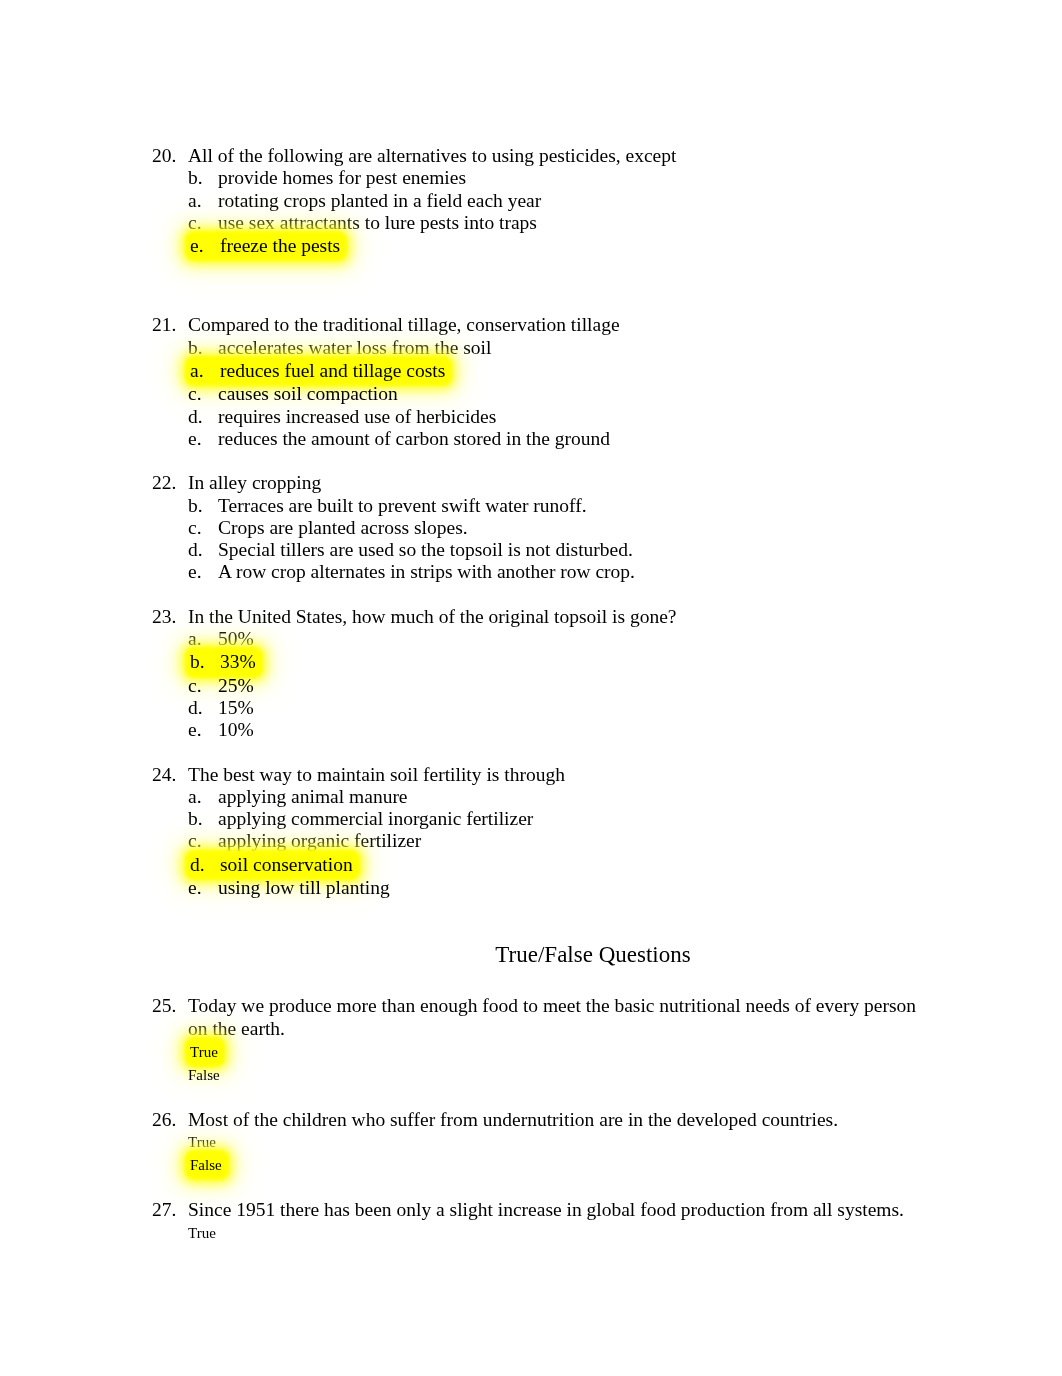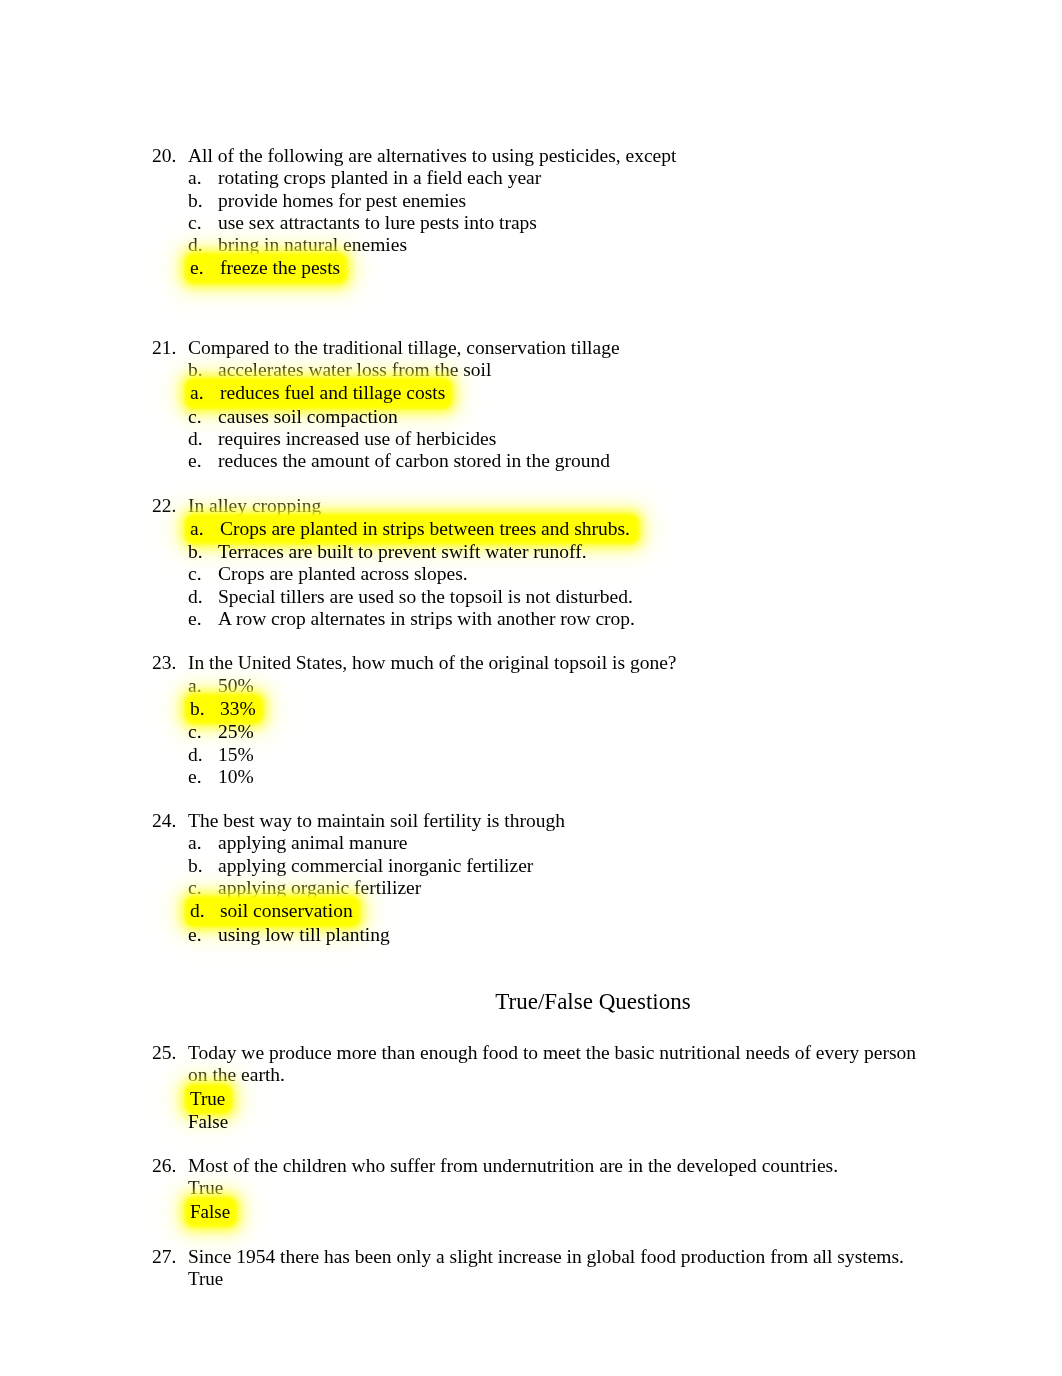--- a/index.html
+++ b/index.html
@@ -92,21 +92,21 @@
   }
   .opttext {
     display: inline;
     font-size: 19.5px;
   }
 
   
   .tf {
     position: relative;
     padding-left: 188px;
-    font-size: 19px;
+    font-size: 15px;
     line-height: 22.3px;
     min-height: 22.3px;
   }
   .tf-inner {
     display: inline-block;
     position: relative;
     white-space: nowrap;
   }
 
   
@@ -141,24 +141,23 @@
 <body>
 
 <div class="page">
   <div class="content" id="content-root">
       <div class="qblock gap-large">
         <div class="qline">
           <span class="qnum">20.</span>
           <span class="qtext">All of the following are alternatives to using pesticides, except</span>
         </div>
         <ul class="options">
+          <li class="opt"><span class="opt-inner"><span class="optletter">b.</span><span class="opttext">provide homes for pest enemies</span></span></li>
           <li class="opt"><span class="opt-inner"><span class="optletter">a.</span><span class="opttext">rotating crops planted in a field each year</span></span></li>
-          <li class="opt"><span class="opt-inner"><span class="optletter">b.</span><span class="opttext">provide homes for pest enemies</span></span></li>
           <li class="opt"><span class="opt-inner"><span class="optletter">c.</span><span class="opttext">use sex attractants to lure pests into traps</span></span></li>
-          <li class="opt"><span class="opt-inner"><span class="optletter">d.</span><span class="opttext">bring in natural enemies</span></span></li>
           <li class="opt"><span class="opt-inner hl"><span class="optletter">e.</span><span class="opttext">freeze the pests</span></span></li>
         </ul>
       </div>
       <div class="qblock gap-med">
         <div class="qline">
           <span class="qnum">21.</span>
           <span class="qtext">Compared to the traditional tillage, conservation tillage</span>
         </div>
         <ul class="options">
           <li class="opt"><span class="opt-inner"><span class="optletter">b.</span><span class="opttext">accelerates water loss from the soil</span></span></li>
@@ -167,21 +166,20 @@
           <li class="opt"><span class="opt-inner"><span class="optletter">d.</span><span class="opttext">requires increased use of herbicides</span></span></li>
           <li class="opt"><span class="opt-inner"><span class="optletter">e.</span><span class="opttext">reduces the amount of carbon stored in the ground</span></span></li>
         </ul>
       </div>
       <div class="qblock gap-med">
         <div class="qline">
           <span class="qnum">22.</span>
           <span class="qtext">In alley cropping</span>
         </div>
         <ul class="options">
-          <li class="opt"><span class="opt-inner hl hl-wide"><span class="optletter">a.</span><span class="opttext">Crops are planted in strips between trees and shrubs.</span></span></li>
           <li class="opt"><span class="opt-inner"><span class="optletter">b.</span><span class="opttext">Terraces are built to prevent swift water runoff.</span></span></li>
           <li class="opt"><span class="opt-inner"><span class="optletter">c.</span><span class="opttext">Crops are planted across slopes.</span></span></li>
           <li class="opt"><span class="opt-inner"><span class="optletter">d.</span><span class="opttext">Special tillers are used so the topsoil is not disturbed.</span></span></li>
           <li class="opt"><span class="opt-inner"><span class="optletter">e.</span><span class="opttext">A row crop alternates in strips with another row crop.</span></span></li>
         </ul>
       </div>
       <div class="qblock gap-med">
         <div class="qline">
           <span class="qnum">23.</span>
           <span class="qtext">In the United States, how much of the original topsoil is gone?</span>
@@ -220,18 +218,18 @@
         <div class="qline">
           <span class="qnum">26.</span>
           <span class="qtext">Most of the children who suffer from undernutrition are in the developed countries.</span>
         </div>
         <div class="tf"><span class="tf-inner">True</span></div>
         <div class="tf"><span class="tf-inner hl">False</span></div>
       </div>
       <div class="qblock gap-med">
         <div class="qline">
           <span class="qnum">27.</span>
-          <span class="qtext">Since 1954 there has been only a slight increase in global food production from all systems.</span>
+          <span class="qtext">Since 1951 there has been only a slight increase in global food production from all systems.</span>
         </div>
         <div class="tf"><span class="tf-inner">True</span></div>
       </div>
     </div>
 </div>
 
 </body></html>

